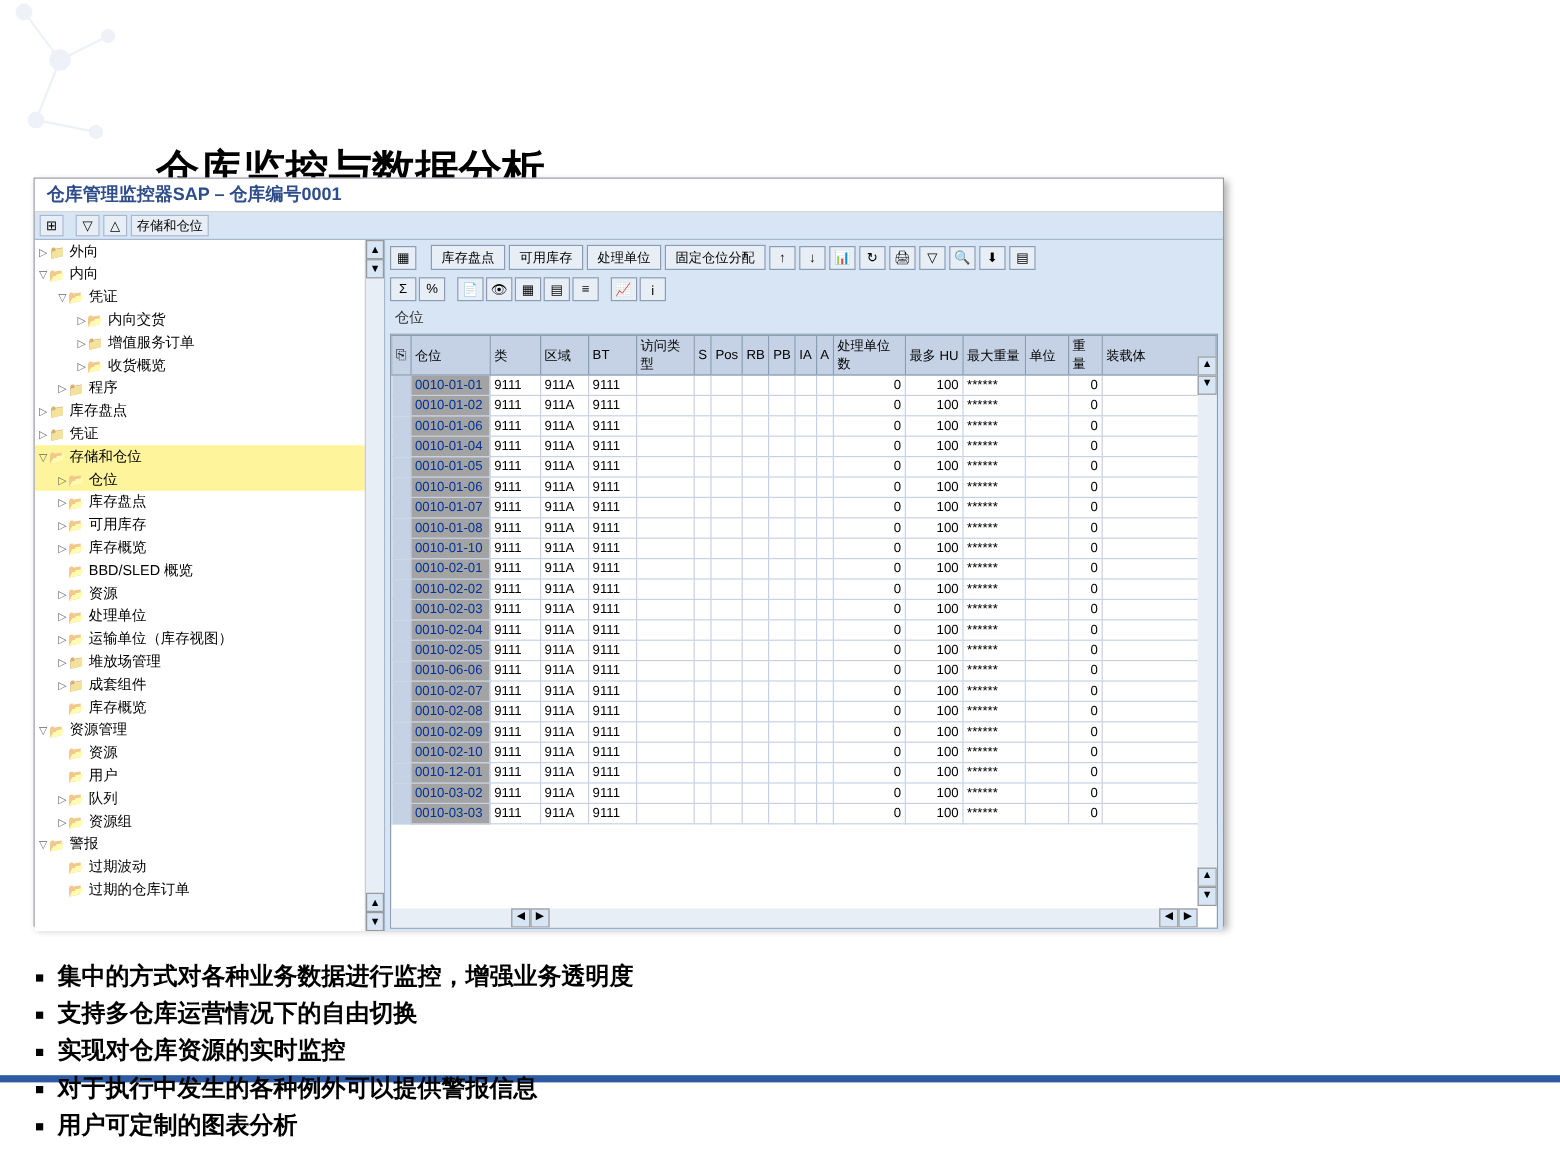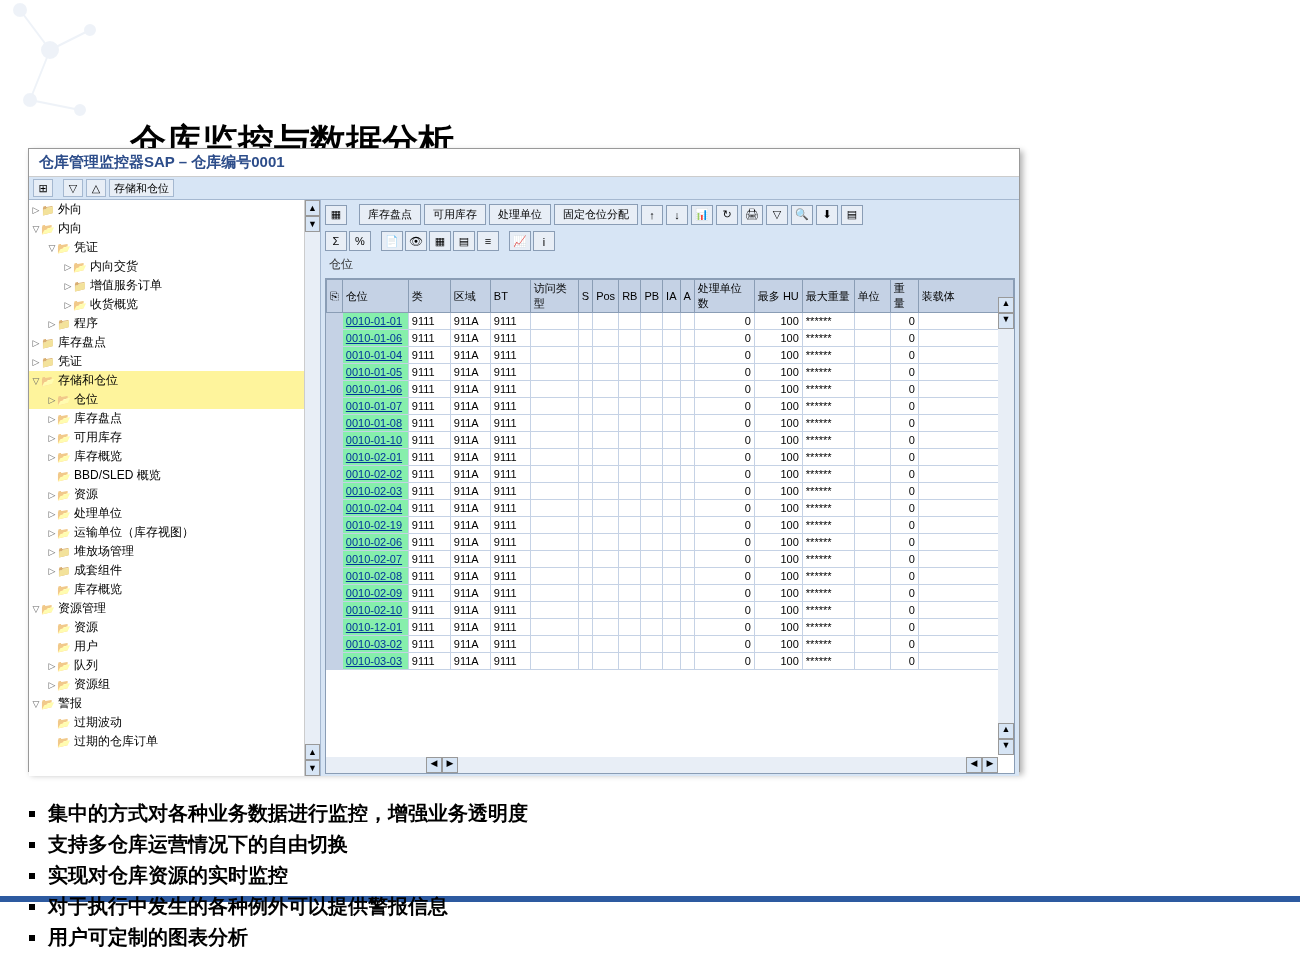--- a/index.html
+++ b/index.html
@@ -29,21 +29,21 @@
 .grid-panel { flex: 1; background: #d7e5f5; display: flex; flex-direction: column; }
 .grid-toolbar { padding: 4px; display: flex; gap: 3px; align-items: center; flex-wrap: wrap; }
 .grid-btn { background: #e8eef6; border: 1px solid #8a9db5; padding: 2px 8px; font-size: 11px; cursor: pointer; }
 .grid-ibtn { background: #e8eef6; border: 1px solid #8a9db5; width: 22px; height: 20px; cursor: pointer; display: inline-flex; align-items: center; justify-content: center; font-size: 11px; }
 .grid-toolbar2 { padding: 2px 4px; display: flex; gap: 2px; }
 .grid-label { font-weight: normal; padding: 3px 8px; font-size: 12px; color: #333; }
 .grid-table-wrap { flex: 1; background: #fff; margin: 2px 4px; border: 1px solid #8a9db5; position: relative; overflow: hidden; }
 .grid-table { border-collapse: collapse; width: 100%; font-size: 11px; }
 .grid-table th { background: #c5d2e5; border: 1px solid #8a9db5; padding: 1px 3px; font-weight: normal; text-align: left; font-size: 11px; }
 .grid-table td { border: 1px solid #c5d2e5; padding: 0 3px; height: 17px; }
-.grid-table td.link { color: #003399; text-decoration: underline; background: #86efac; }
+.grid-table td.link { color: #003399; background: #a3a3a3; }
 .grid-table td.num { text-align: right; }
 .grid-table td.sel-col { background: #c5d2e5; width: 14px; }
 .grid-vscroll { position: absolute; right: 0; top: 18px; width: 16px; bottom: 18px; background: #e8eef6; }
 .grid-vscroll .sb-btn { height: 16px; background: #d7e5f5; border: 1px solid #999; font-size: 9px; text-align: center; }
 .grid-hscroll { position: absolute; bottom: 0; left: 0; right: 16px; height: 16px; background: #e8eef6; display: flex; align-items: center; }
 .grid-hscroll .sb-btn { width: 16px; height: 16px; background: #d7e5f5; border: 1px solid #999; font-size: 9px; text-align: center; }
 .grid-hscroll .sb-track { flex: 1; }
 .bullets { position: absolute; top: 800px; left: 48px; }
 .bullets li { font-size: 20px; font-weight: bold; list-style: square; margin-bottom: 4px; color: #000; }
 .blue-bar { position: absolute; top: 896px; left: 0; width: 1300px; height: 6px; background: #2d5aa0; z-index: -1; }
@@ -306,20 +306,40 @@
                 <td></td>
                 <td class="num">0</td>
                 <td class="num">100</td>
                 <td>******</td>
                 <td></td>
                 <td class="num">0</td>
                 <td></td>
               </tr>
               <tr>
                 <td class="sel-col"></td>
+                <td class="link">0010-01-02</td>
+                <td>9111</td>
+                <td>911A</td>
+                <td>9111</td>
+                <td></td>
+                <td></td>
+                <td></td>
+                <td></td>
+                <td></td>
+                <td></td>
+                <td></td>
+                <td class="num">0</td>
+                <td class="num">100</td>
+                <td>******</td>
+                <td></td>
+                <td class="num">0</td>
+                <td></td>
+              </tr>
+              <tr>
+                <td class="sel-col"></td>
                 <td class="link">0010-01-06</td>
                 <td>9111</td>
                 <td>911A</td>
                 <td>9111</td>
                 <td></td>
                 <td></td>
                 <td></td>
                 <td></td>
                 <td></td>
                 <td></td>
@@ -526,41 +546,41 @@
                 <td></td>
                 <td class="num">0</td>
                 <td class="num">100</td>
                 <td>******</td>
                 <td></td>
                 <td class="num">0</td>
                 <td></td>
               </tr>
               <tr>
                 <td class="sel-col"></td>
-                <td class="link">0010-02-19</td>
-                <td>9111</td>
-                <td>911A</td>
-                <td>9111</td>
-                <td></td>
-                <td></td>
-                <td></td>
-                <td></td>
-                <td></td>
-                <td></td>
-                <td></td>
-                <td class="num">0</td>
-                <td class="num">100</td>
-                <td>******</td>
-                <td></td>
-                <td class="num">0</td>
-                <td></td>
-              </tr>
-              <tr>
-                <td class="sel-col"></td>
-                <td class="link">0010-02-06</td>
+                <td class="link">0010-02-05</td>
+                <td>9111</td>
+                <td>911A</td>
+                <td>9111</td>
+                <td></td>
+                <td></td>
+                <td></td>
+                <td></td>
+                <td></td>
+                <td></td>
+                <td></td>
+                <td class="num">0</td>
+                <td class="num">100</td>
+                <td>******</td>
+                <td></td>
+                <td class="num">0</td>
+                <td></td>
+              </tr>
+              <tr>
+                <td class="sel-col"></td>
+                <td class="link">0010-06-06</td>
                 <td>9111</td>
                 <td>911A</td>
                 <td>9111</td>
                 <td></td>
                 <td></td>
                 <td></td>
                 <td></td>
                 <td></td>
                 <td></td>
                 <td></td>

